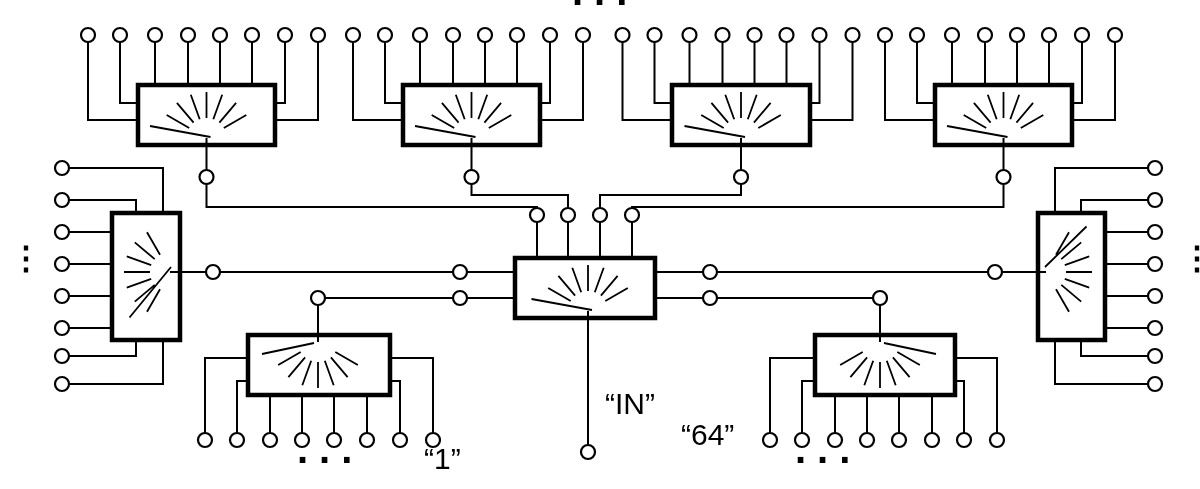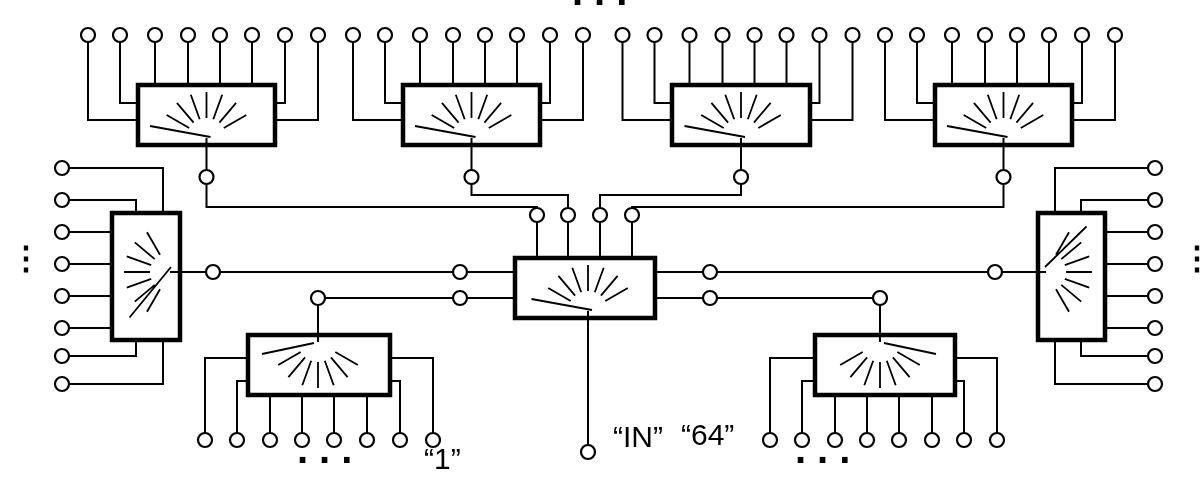--- a/index.html
+++ b/index.html
@@ -221,19 +221,19 @@
       <circle cx="899" cy="440" r="7"></circle>
       <circle cx="932" cy="440" r="7"></circle>
       <circle cx="964" cy="440" r="7"></circle>
       <circle cx="997" cy="440" r="7"></circle>
     </g>
   </svg>
 
   <div class="lbl dots" style="left:572px;top:-29px;">...</div>
   <div class="lbl vdots" style="left:10px;top:243px;">⋮</div>
   <div class="lbl vdots" style="left:1181px;top:243px;">⋮</div>
-  <div class="lbl q" style="left:605px;top:422px;margin-left:8px;">“IN”</div>
+  <div class="lbl q" style="left:605px;top:389px;">“IN”</div>
   <div class="lbl q" style="left:424px;top:444px;">“1”</div>
   <div class="lbl q" style="left:681px;top:420px;">“64”</div>
   <div class="lbl dots" style="left:297px;top:429px;">...</div>
   <div class="lbl dots" style="left:795px;top:429px;">...</div>
 
 </div>
 
 </body></html>

